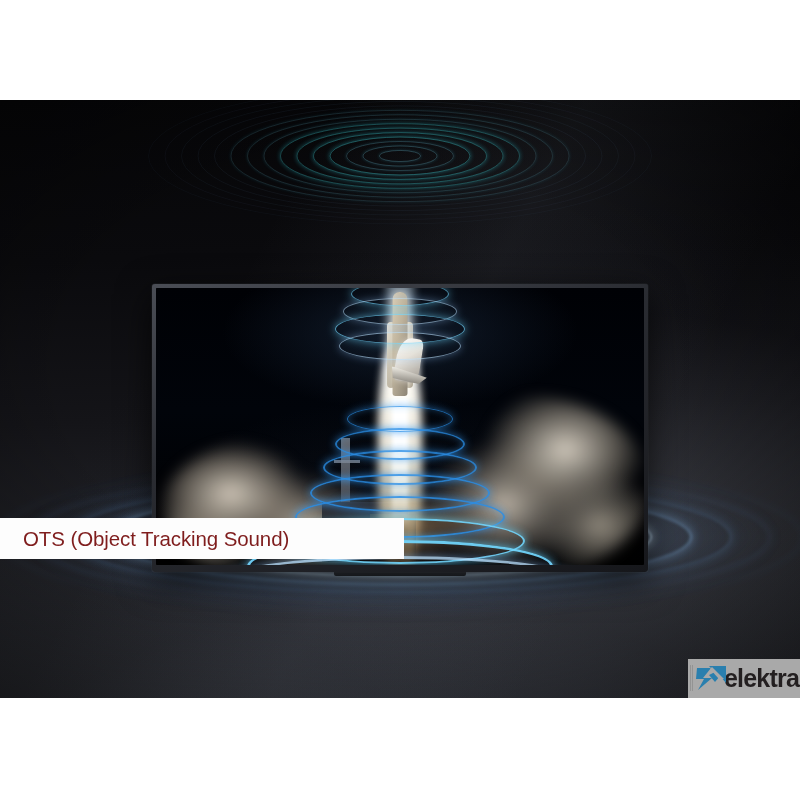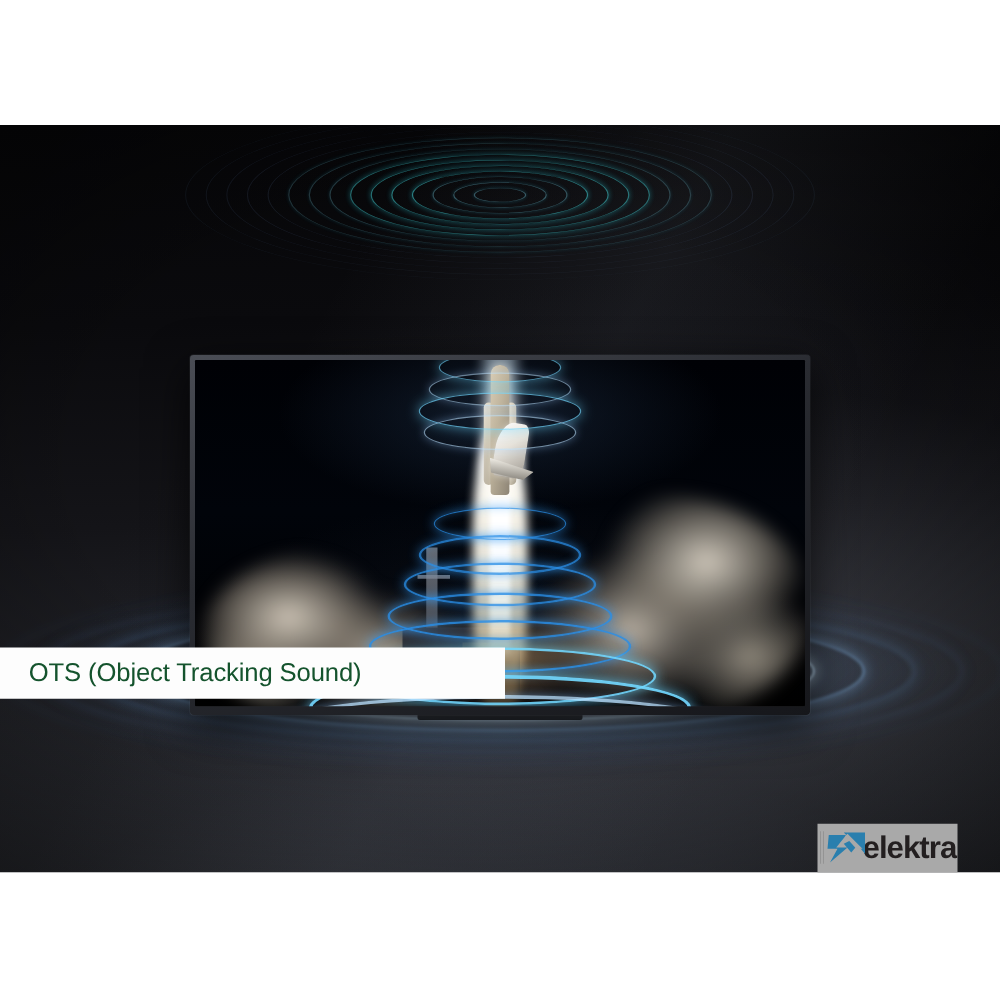--- a/index.html
+++ b/index.html
@@ -224,21 +224,21 @@
   .ots-label{
     position:absolute;left:0;top:518px;
     width:404px;height:41px;
     background:#fdfdfd;
     z-index:70;
     display:flex;align-items:center;
   }
   .ots-label span{
     display:block;
     padding-left:23px;
-    color:#14532d;
+    color:#7f1d1d;
     font-size:20.5px;
     letter-spacing:-0.1px;
     font-weight:400;
     white-space:nowrap;
   }
 
   
   .caption{
     position:absolute;left:0;top:559px;width:800px;height:139px;
     background:#2b2a2c;z-index:55;
@@ -249,21 +249,21 @@
     color:#ffffff;
     font-size:28.5px;
     font-weight:bold;
     line-height:33px;
     letter-spacing:-0.4px;
     max-width:640px;
   }
 
   
   .elektra{
-    position:absolute;left:654px;top:659px;
+    position:absolute;left:688px;top:659px;
     width:112px;height:39px;
     background:#a9a9a9;
     z-index:80;
     display:flex;align-items:center;
     overflow:hidden;
   }
   .elektra .mark{
     position:relative;
     width:34px;height:31px;flex:0 0 auto;margin-left:7px;
   }

